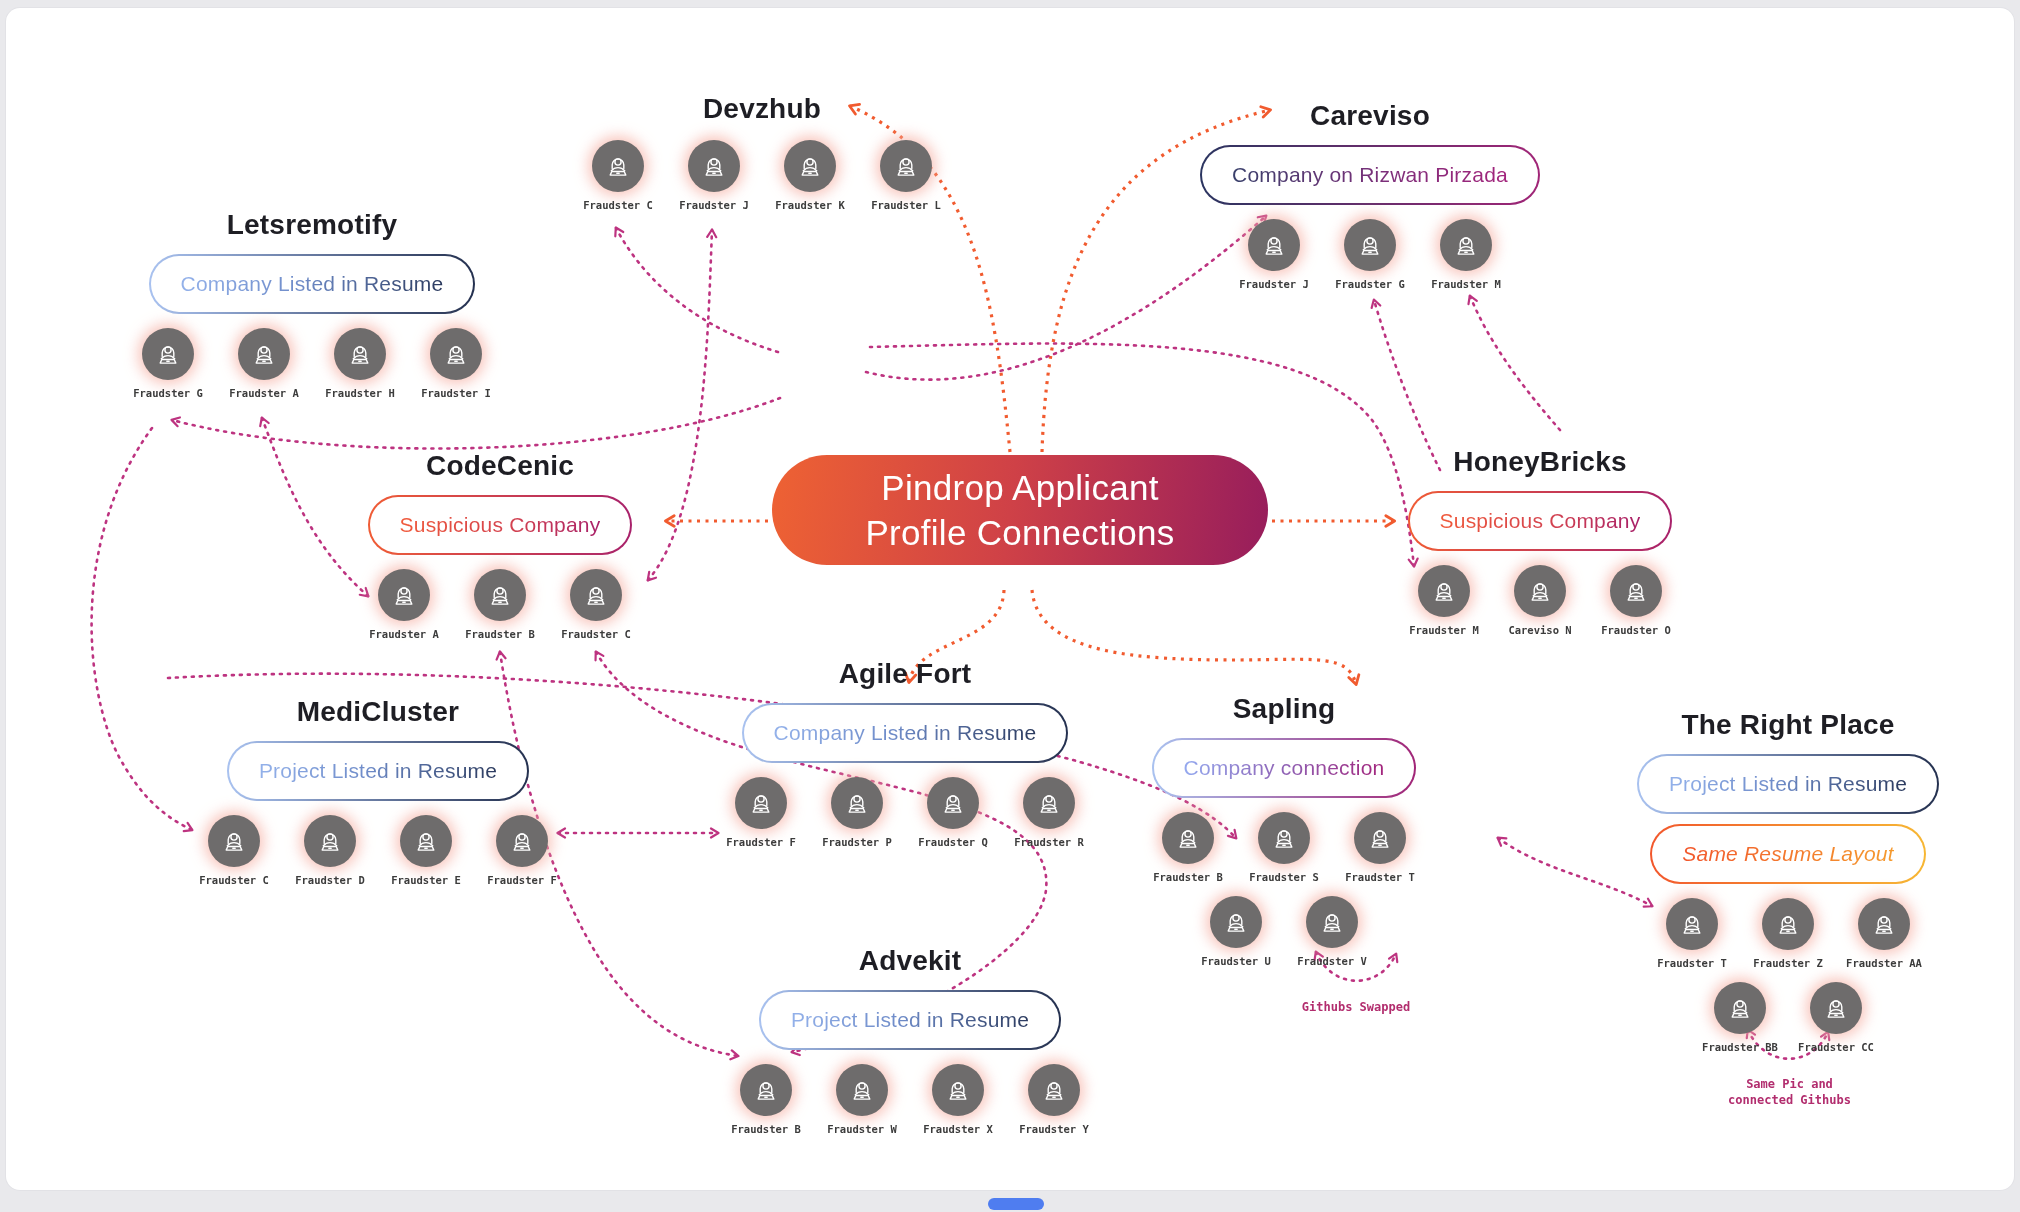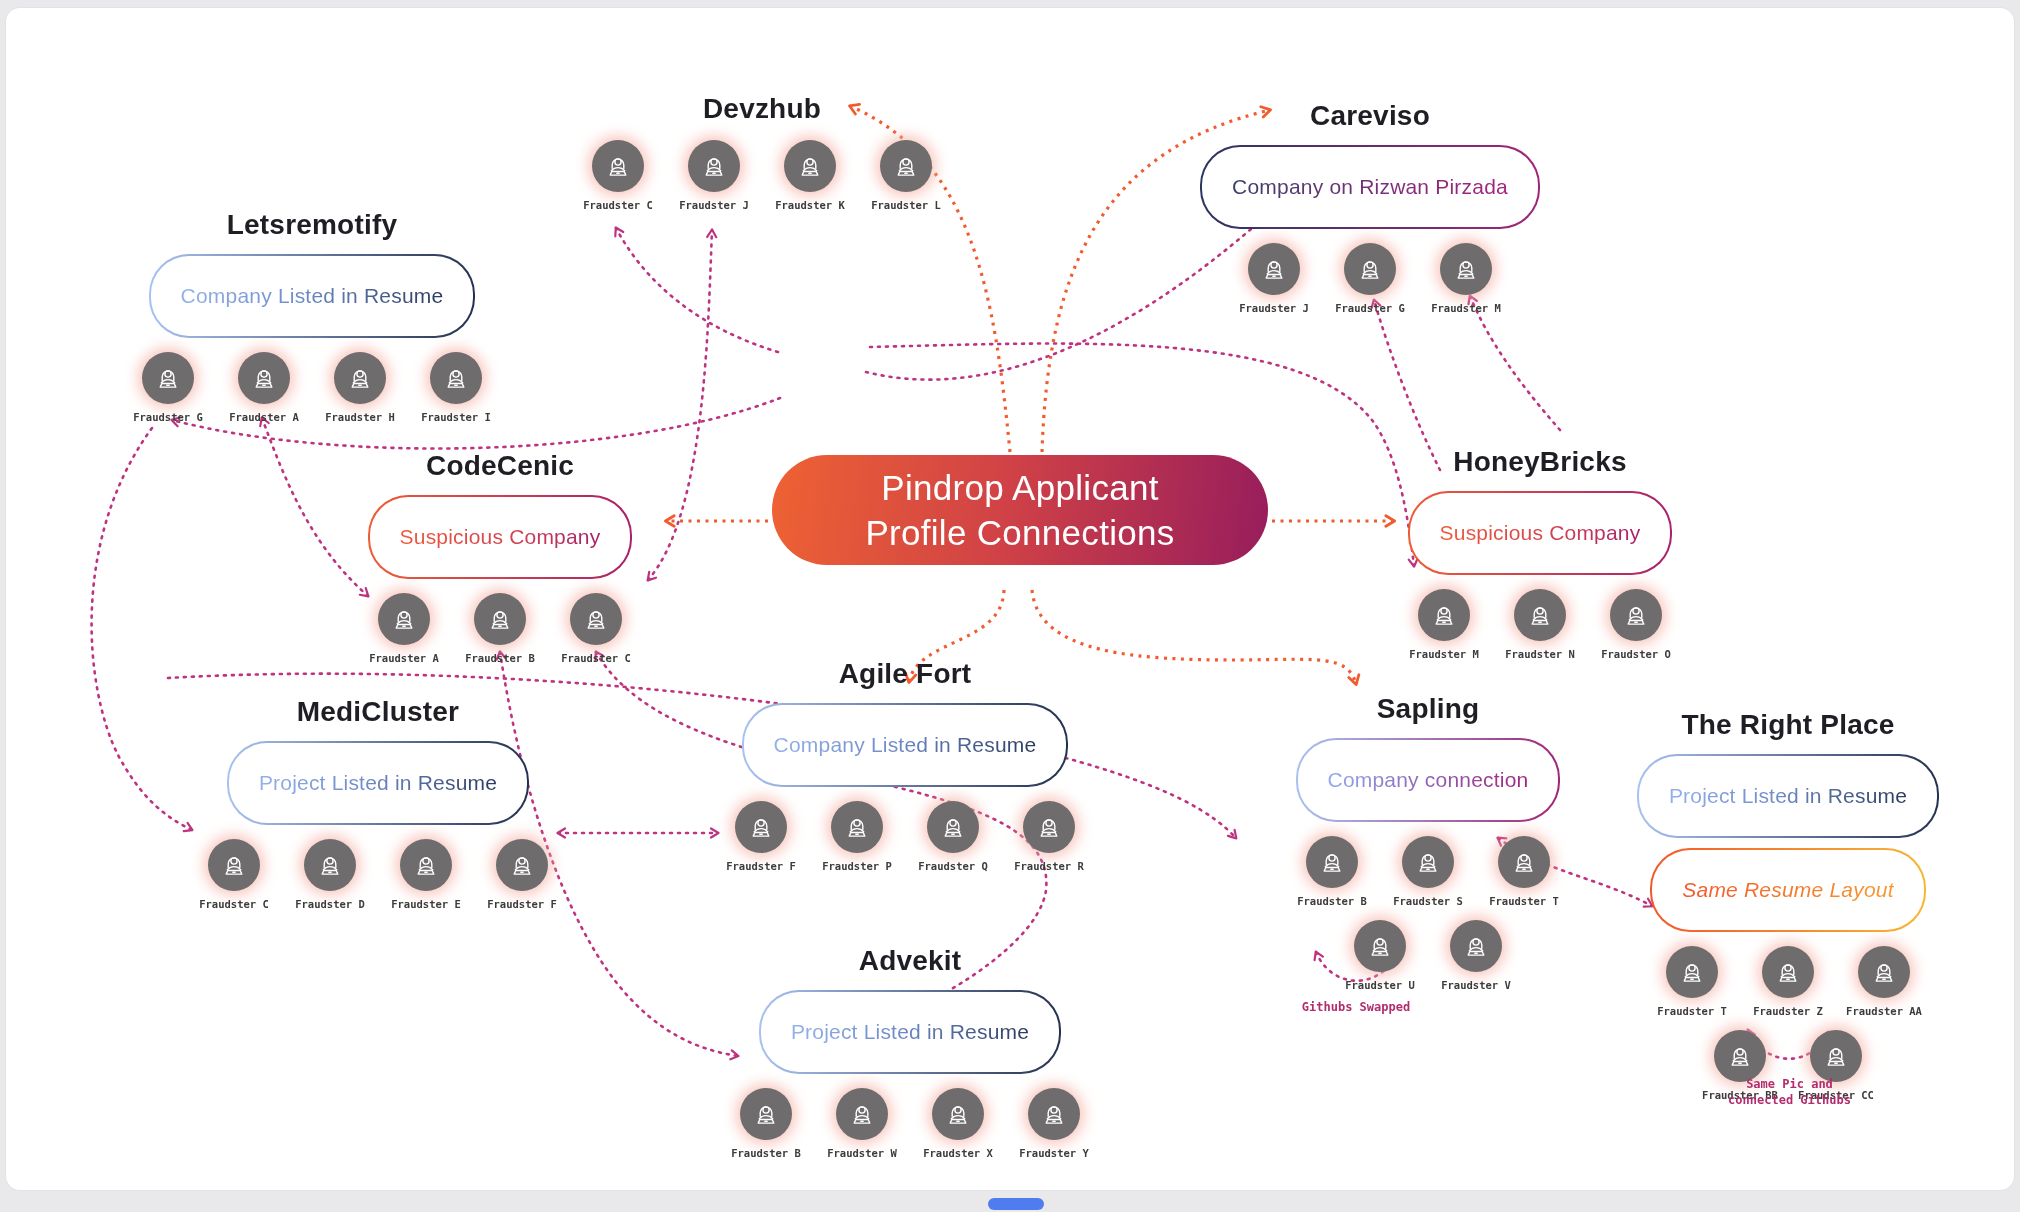--- a/index.html
+++ b/index.html
@@ -16,32 +16,32 @@
   svg.wires{position:absolute;left:0;top:0;pointer-events:none;}
 
   .group{position:absolute;display:flex;flex-direction:column;align-items:center;}
   #g-devzhub{left:552px;top:92px;width:420px}
   #g-careviso{left:1192px;top:99px;width:356px}
   #g-letsremotify{left:112px;top:208px;width:400px}
   #g-codecenic{left:348px;top:449px;width:304px}
   #g-honeybricks{left:1388px;top:445px;width:304px}
   #g-medicluster{left:200px;top:695px;width:356px}
   #g-agilefort{left:732px;top:657px;width:346px}
-  #g-sapling{left:1284px;top:692px;width:288px}
+  #g-sapling{left:1140px;top:692px;width:288px}
   #g-rightplace{left:1630px;top:708px;width:316px}
   #g-advekit{left:738px;top:944px;width:344px}
 
   .group-title{
     font-size:28px;font-weight:600;color:#1e1e24;line-height:34px;
     letter-spacing:.2px;white-space:nowrap;
   }
   .badges{display:flex;flex-direction:column;align-items:center;gap:10px;margin-top:12px;}
   .badges:empty{display:none;margin:0;}
   .badge{
-    height:48px;padding:16px 30px;border-radius:40px;display:flex;align-items:center;justify-content:center;
+    height:48px;padding:4px 30px;border-radius:40px;display:flex;align-items:center;justify-content:center;
     border:2px solid transparent;background-origin:border-box;white-space:nowrap;
   }
   .badge-text{
     font-size:21px;font-weight:500;letter-spacing:.2px;
     -webkit-background-clip:text;background-clip:text;color:transparent;-webkit-text-fill-color:transparent;
   }
   .badge.blue-navy{background:linear-gradient(#fff,#fff) padding-box,linear-gradient(90deg,#a9c2f0,#24304f) border-box;}
   .badge.blue-navy .badge-text{background-image:linear-gradient(90deg,#93b1ea,#6f8cc9 45%,#2b3a5e);}
   .badge.navy-magenta{background:linear-gradient(#fff,#fff) padding-box,linear-gradient(90deg,#2b3560,#a12577) border-box;}
   .badge.navy-magenta .badge-text{background-image:linear-gradient(90deg,#39406b,#7c2f7a 55%,#a3247c);}
@@ -371,21 +371,21 @@
           <div class="avatar-cell">
     <div class="avatar-circle">
       <svg width="32" height="32" viewBox="0 0 32 32" fill="none" stroke="#ffffff" stroke-width="1.4" stroke-linecap="round" stroke-linejoin="round">
         <circle cx="16" cy="12" r="3.1"></circle>
         <path d="M10.2 18.5 V14.8 a5.8 5.8 0 0 1 11.6 0 V18.5"></path>
         <path d="M9.3 20.8 c1.8 -2.2 4 -3.2 6.7 -3.2 s4.9 1 6.7 3.2"></path>
         <path d="M9.8 21.5 h12.4 l1.6 3.6 H8.2 Z"></path>
         <path d="M14.8 23.3 h2.4"></path>
       </svg>
     </div>
-    <div class="avatar-label">Fraudster N</div>
+    <div class="avatar-label">Careviso N</div>
   </div>
           <div class="avatar-cell">
     <div class="avatar-circle">
       <svg width="32" height="32" viewBox="0 0 32 32" fill="none" stroke="#ffffff" stroke-width="1.4" stroke-linecap="round" stroke-linejoin="round">
         <circle cx="16" cy="12" r="3.1"></circle>
         <path d="M10.2 18.5 V14.8 a5.8 5.8 0 0 1 11.6 0 V18.5"></path>
         <path d="M9.3 20.8 c1.8 -2.2 4 -3.2 6.7 -3.2 s4.9 1 6.7 3.2"></path>
         <path d="M9.8 21.5 h12.4 l1.6 3.6 H8.2 Z"></path>
         <path d="M14.8 23.3 h2.4"></path>
       </svg>

